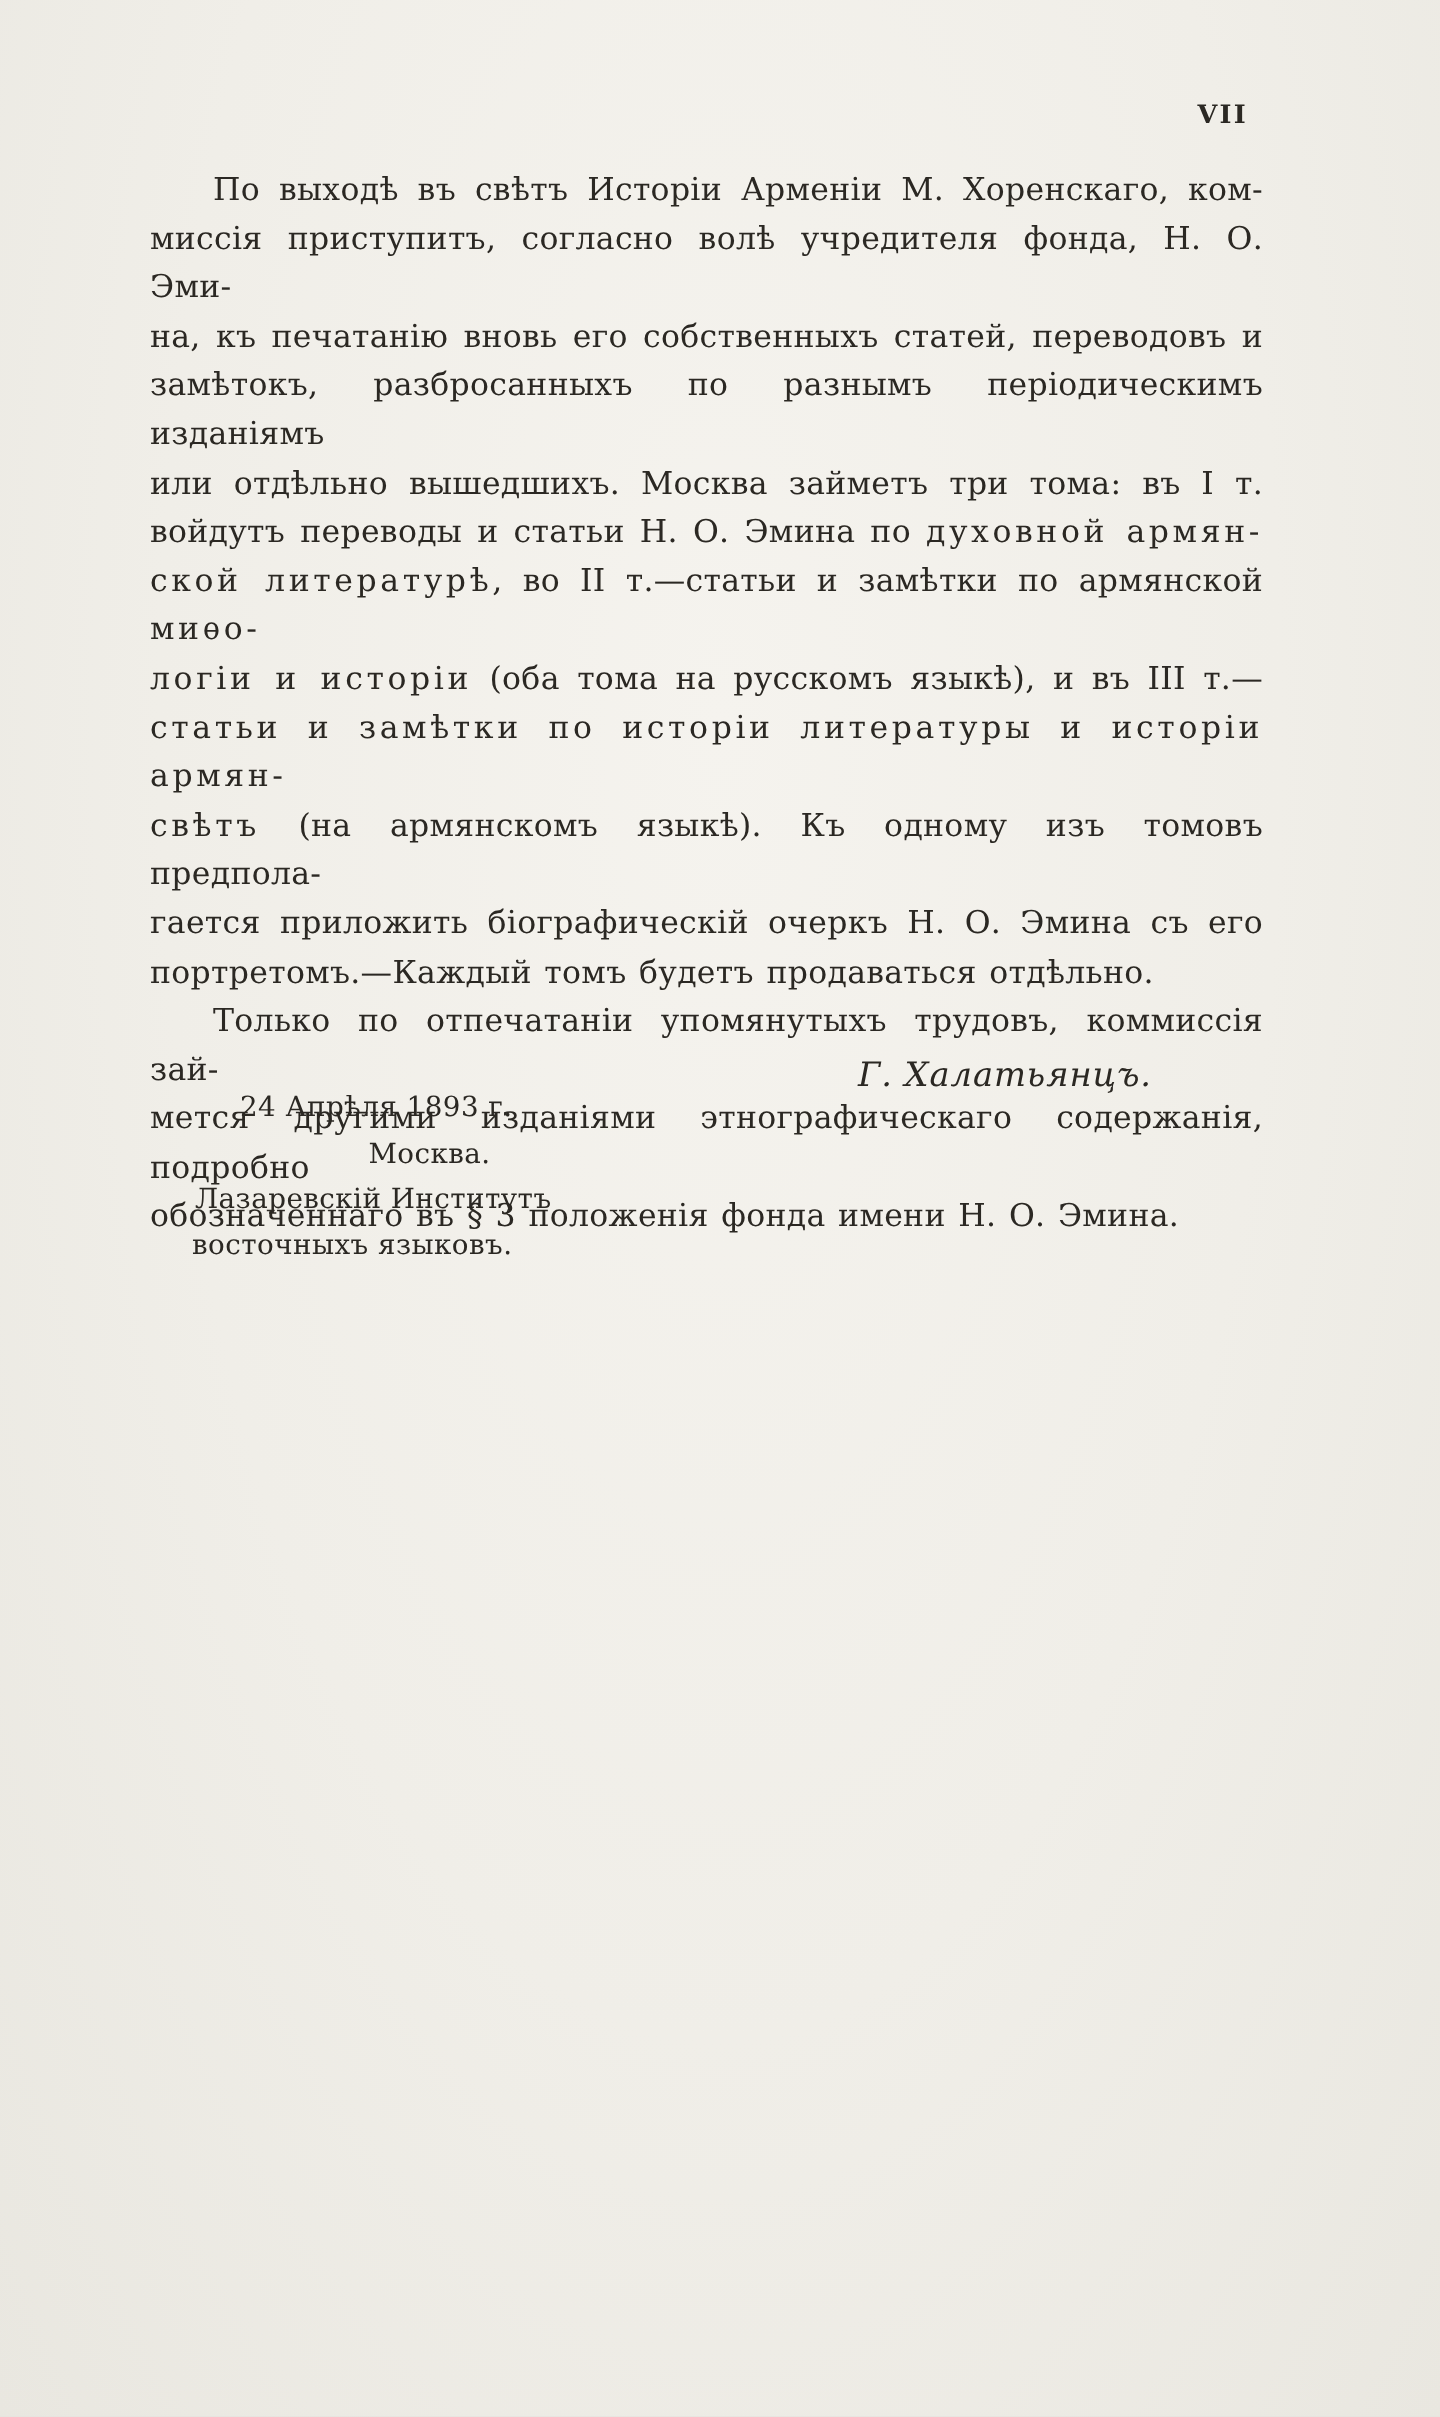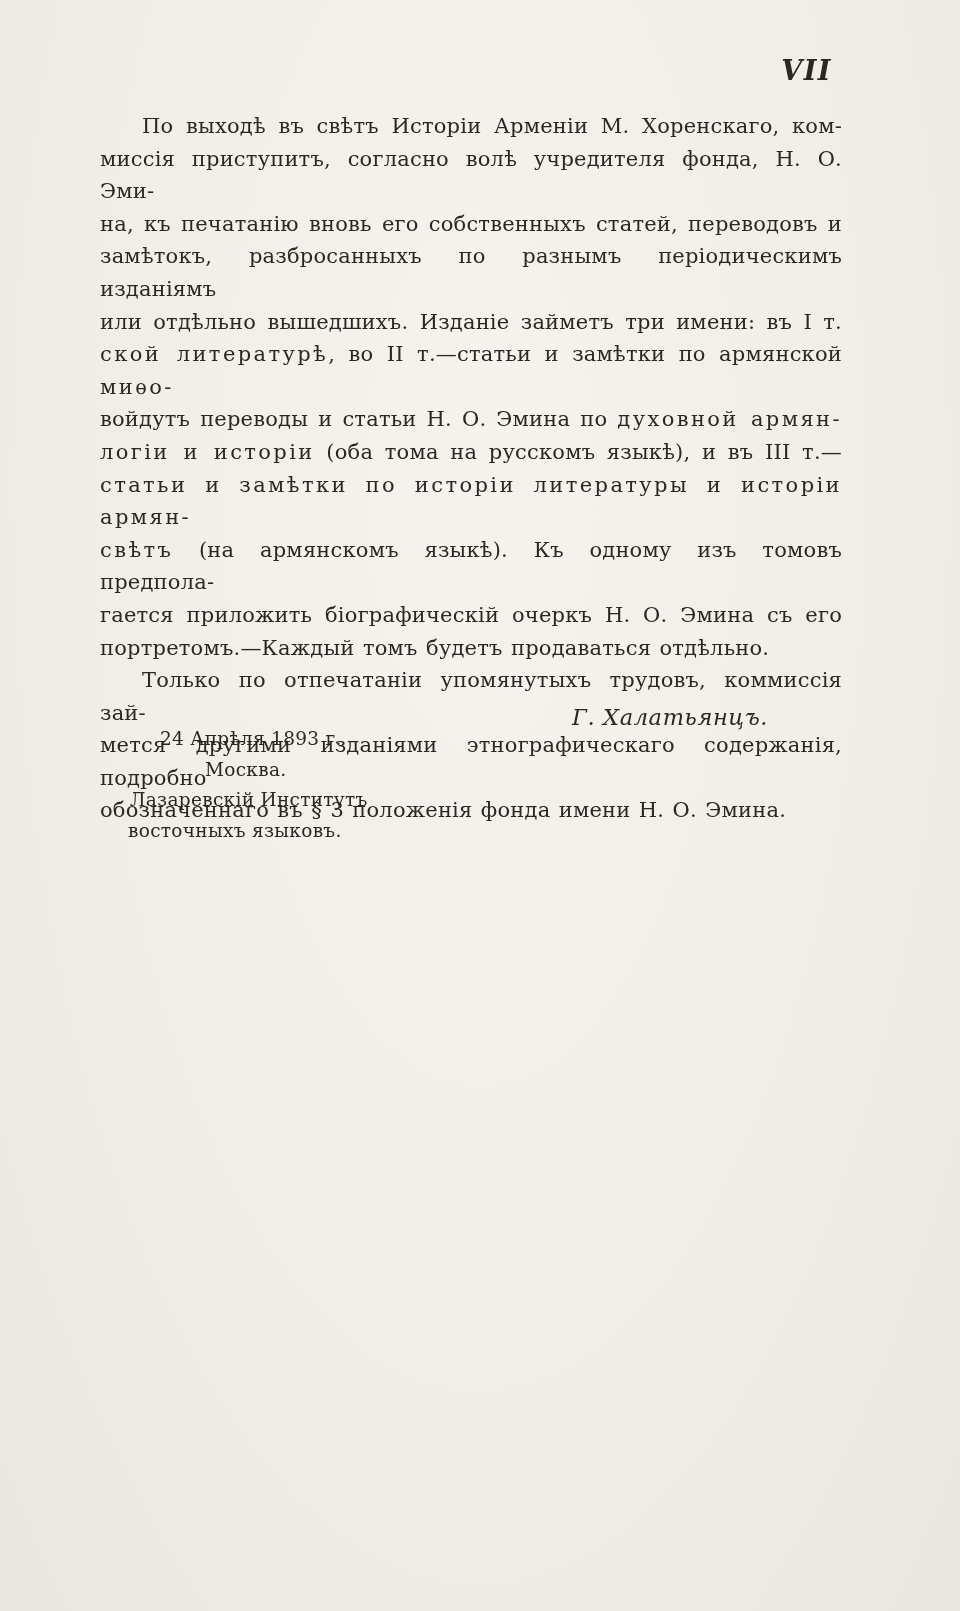--- a/index.html
+++ b/index.html
@@ -12,26 +12,25 @@
     margin: 0 auto;
     background: #f1efe9;
     background-image: radial-gradient(ellipse at 50% 30%, #f5f3ee 0%, #f0eee8 55%, #e9e7e0 100%);
     font-family: "DejaVu Serif", "Liberation Serif", serif;
     color: #2b2823;
     overflow: hidden;
   }
 
   .page-number {
     position: absolute;
-    top: 55px;
+    top: 67px;
     right: 128px;
-    font-size: 27px;
+    font-size: 17px;
     font-weight: 700;
     letter-spacing: 1.5px;
-    font-style: italic;
   }
 
   .text-block {
     position: absolute;
     left: 100px;
     top: 110px;
     width: 742px;
     font-size: 21px;
     line-height: 32.6px;
     word-spacing: 1.5px;
@@ -59,40 +58,40 @@
 
   .dateline {
     position: absolute;
     left: 128px;
     top: 724px;
     font-size: 18.5px;
     line-height: 30.5px;
     letter-spacing: 0.3px;
   }
   .dateline .dl-1 { margin-left: 32px; }
-  .dateline .dl-2 { margin-left: 77px; }
+  .dateline .dl-2 { margin-left: 77px; text-align: center; }
   .dateline .dl-3 { margin-left: 2px; }
   .dateline .dl-4 { }
 </style>
 </head>
 <body>
 
 <div class="page">
 
   <div class="page-number">VII</div>
 
   <div class="text-block">
 
     <div class="line indent"><span>По выходѣ въ свѣтъ Исторіи Арменіи М. Хоренскаго, ком-</span></div>
     <div class="line"><span>миссія приступитъ, согласно волѣ учредителя фонда, Н. О. Эми-</span></div>
     <div class="line"><span>на, къ печатанію вновь его собственныхъ статей, переводовъ и</span></div>
     <div class="line"><span>замѣтокъ, разбросанныхъ по разнымъ періодическимъ изданіямъ</span></div>
-    <div class="line"><span>или отдѣльно вышедшихъ. Изданіе займетъ три имени: въ I т.</span></div>
+    <div class="line"><span>или отдѣльно вышедшихъ. Москва займетъ три тома: въ I т.</span></div>
+    <div class="line"><span>войдутъ переводы и статьи Н. О. Эмина по </span><span class="sp">духовной армян-</span></div>
     <div class="line"><span class="sp">ской литературѣ</span><span>, во II т.—статьи и замѣтки по армянской </span><span class="sp">миѳо-</span></div>
-    <div class="line"><span>войдутъ переводы и статьи Н. О. Эмина по </span><span class="sp">духовной армян-</span></div>
     <div class="line"><span class="sp">логіи и исторіи</span><span> (оба тома на русскомъ языкѣ), и въ III т.—</span></div>
     <div class="line"><span class="sp">статьи и замѣтки по исторіи литературы и исторіи армян-</span></div>
     <div class="line"><span class="sp">свѣтъ</span><span> (на армянскомъ языкѣ). Къ одному изъ томовъ предпола-</span></div>
     <div class="line"><span>гается приложить біографическій очеркъ Н. О. Эмина съ его</span></div>
     <div class="line last"><span>портретомъ.—Каждый томъ будетъ продаваться отдѣльно.</span></div>
 
     <div class="line indent"><span>Только по отпечатаніи упомянутыхъ трудовъ, коммиссія зай-</span></div>
     <div class="line"><span>мется другими изданіями этнографическаго содержанія, подробно</span></div>
     <div class="line last"><span>обозначеннаго въ § 3 положенія фонда имени Н. О. Эмина.</span></div>
 

